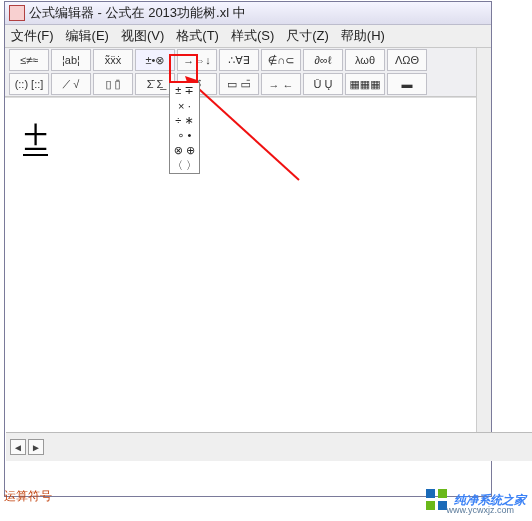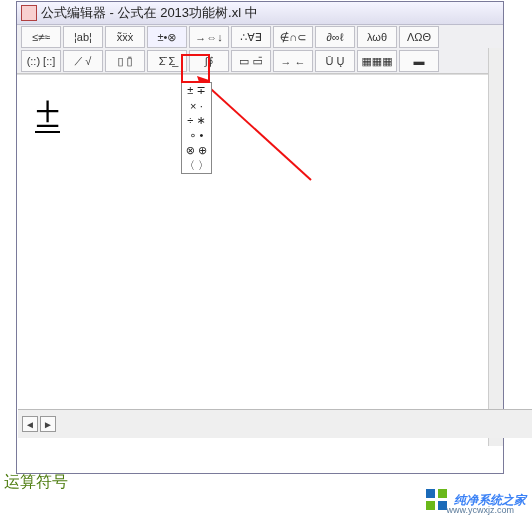--- a/index.html
+++ b/index.html
@@ -1,52 +1,61 @@
 <!DOCTYPE html>
 <html><head>
 <meta charset="utf-8">
 <style>
   html,body{margin:0;padding:0;font-family:"Microsoft YaHei","SimSun",sans-serif;font-size:12px;background:#fff;width:532px;height:521px;overflow:hidden;position:relative;}
-  .window{position:relative;width:488px;margin-left:16px;margin-top:1px;border:1px solid #7a7a9a;background:#d946ef;box-sizing:border-box;}
+  .window{position:relative;width:488px;margin-left:4px;margin-top:1px;border:1px solid #7a7a9a;background:#d946ef;box-sizing:border-box;}
   .titlebar{display:flex;align-items:center;height:22px;background:linear-gradient(#f5f5ff,#dedeee);border-bottom:1px solid #bcbccc;padding:0 4px;}
   .titlebar .icon{width:14px;height:14px;border:1px solid #b04040;background:#f8d0d0;margin-right:4px;}
   .titlebar .title{color:#222;font-size:13px;}
   .menubar{display:flex;align-items:center;height:22px;border-bottom:1px solid #c8c8c8;background:#efefef;padding-left:6px;font-size:13px;color:#222;}
   .menubar .menuitem{margin-right:12px;}
   .toolbar{background:#efeff2;border-bottom:1px solid #c8c8c8;}
   .tb-row{display:flex;align-items:center;height:24px;padding-left:4px;}
   .tb-btn{width:24px;height:20px;border:1px solid #c0c0c8;background:#fafafa;margin-right:2px;display:flex;align-items:center;justify-content:center;font-size:11px;color:#333;line-height:1;}
   .tb-btn.wide{width:38px;}
   .tb-btn.sel{background:#f2f2ff;}
   .hl-box{position:absolute;left:164px;top:52px;width:25px;height:25px;border:2px solid #f01010;pointer-events:none;z-index:10;}
   .dropdown{position:absolute;left:164px;top:80px;width:29px;background:#fff;border:1px solid #888;z-index:9;}
   .dropdown .dd-item{height:15px;display:flex;align-items:center;justify-content:center;font-size:11px;color:#222;}
   .canvas{position:relative;background:#fff;height:398px;border-top:1px solid #ddd;}
   .sym{position:absolute;left:18px;top:14px;font-size:46px;color:#000;font-family:"Times New Roman",serif;line-height:1;}
   .sym .under{display:block;border-top:2px solid #000;height:0;margin-top:-4px;}
   .arrow-line{position:absolute;left:174px;top:68px;width:140px;height:120px;pointer-events:none;z-index:8;}
   .statusbar{position:absolute;left:1px;bottom:35px;width:528px;border-top:1px solid #bbb;background:#efefef;display:flex;align-items:center;padding-left:4px;font-size:12px;height:28px;}
   .scroll-arrows{display:flex;gap:2px;margin-right:8px;}
   .scroll-arrows span{width:14px;height:14px;border:1px solid #999;background:#fafafa;display:flex;align-items:center;justify-content:center;font-size:10px;color:#444;}
-  .status-left{position:absolute;left:4px;bottom:28px;font-size:16px;color:#4d7c0f;}
+  .status-left{position:absolute;left:4px;bottom:16px;font-size:12px;color:#c2410c;}
   .brand{position:absolute;right:6px;bottom:8px;display:flex;align-items:center;}
   .brand svg{margin-right:4px;}
   .brand .name{color:#3b82f6;font-size:12px;font-weight:bold;font-style:italic;}
   .brand .url{position:absolute;right:12px;bottom:-2px;font-size:9px;color:#5a7a9a;}
   .right-scroll{position:absolute;right:0;top:46px;width:14px;height:398px;background:#eee;border-left:1px solid #ccc;}
 </style>
 </head>
 <body>
 
 <div class="window">
   <div class="titlebar">
     <div class="icon"></div>
     <div class="title">公式编辑器 - 公式在 2013功能树.xl 中</div>
   </div>
 
+  <div class="menubar">
+    <span class="menuitem">文件(F)</span>
+    <span class="menuitem">编辑(E)</span>
+    <span class="menuitem">视图(V)</span>
+    <span class="menuitem">格式(T)</span>
+    <span class="menuitem">样式(S)</span>
+    <span class="menuitem">尺寸(Z)</span>
+    <span class="menuitem">帮助(H)</span>
+  </div>
 
   <div class="toolbar">
     <div class="tb-row">
       <div class="tb-btn wide">≤≠≈</div>
       <div class="tb-btn wide">¦ab¦</div>
       <div class="tb-btn wide">x͂ẍẋ</div>
       <div class="tb-btn wide sel">±•⊗</div>
       <div class="tb-btn wide">→⇔↓</div>
       <div class="tb-btn wide">∴∀∃</div>
       <div class="tb-btn wide">∉∩⊂</div>

